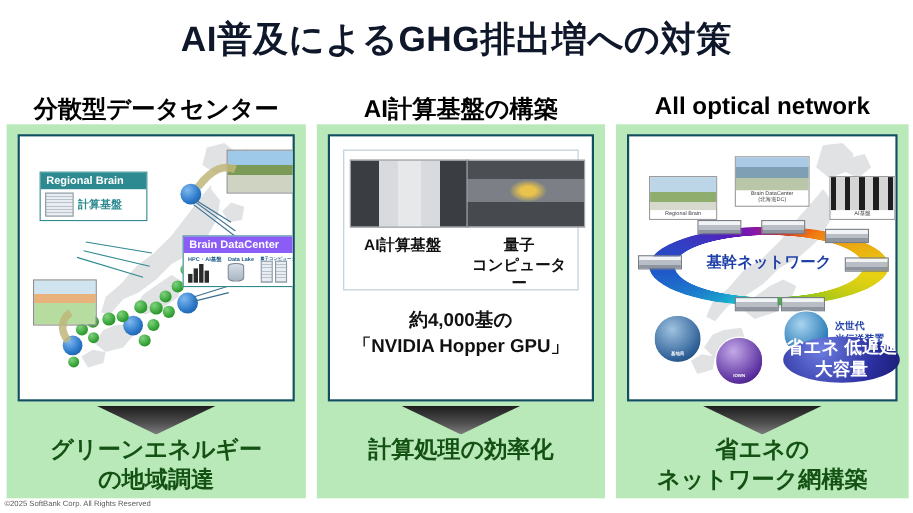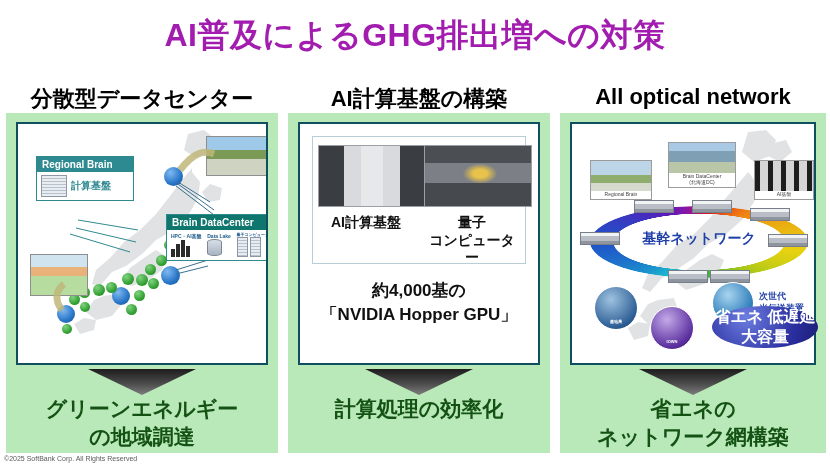--- a/index.html
+++ b/index.html
@@ -22,21 +22,21 @@
   
   #slide-title {
     position: absolute;
     top: 14px;
     left: 0;
     width: 830px;
     text-align: center;
     font-size: 32px;
     font-weight: bold;
     letter-spacing: 0.5px;
-    color: #a21caf;
+    color: #0f172a;
     white-space: nowrap;
   }
 
   
   .col-header {
     position: absolute;
     top: 84px;
     text-align: center;
     font-size: 22px;
     font-weight: bold;
@@ -117,21 +117,21 @@
     border: 1px solid #2f8a8f;
   }
   .callout-title {
     background: #2d8a90;
     color: #ffffff;
     font-size: 10px;
     font-weight: bold;
     padding: 2px 5px;
     white-space: nowrap;
   }
-  .callout-title.dark { background: #0f766e; }
+  .callout-title.dark { background: #8b5cf6; }
   .callout-body {
     padding: 3px 4px;
     display: flex;
     align-items: center;
     gap: 4px;
   }
 
   .rack-glyph {
     width: 26px; height: 22px;
     background:

